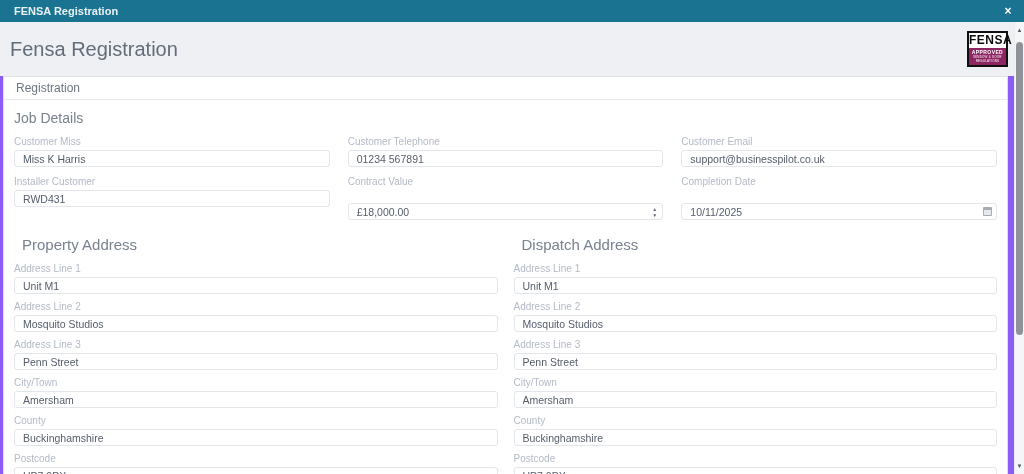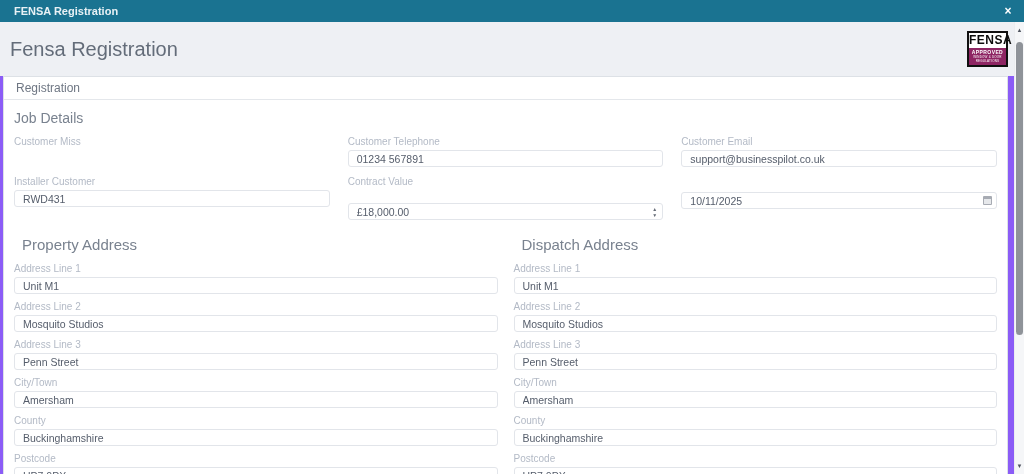--- a/index.html
+++ b/index.html
@@ -136,20 +136,21 @@
 
 <div class="content">
   <div class="card">
     <div class="card-header">Registration</div>
     <div class="card-body">
 
       <div class="section-heading">Job Details</div>
       <div class="grid3">
         <div class="field">
           <label>Customer Miss</label>
+          <input class="txt" type="text" value="Miss K Harris" style="">
         </div>
         <div class="field">
           <label>Customer Telephone</label>
           <input class="txt" type="text" value="01234 567891" style="">
         </div>
         <div class="field">
           <label>Customer Email</label>
           <input class="txt" type="text" value="support@businesspilot.co.uk" style="">
         </div>
 
@@ -161,20 +162,21 @@
           <label>Contract Value</label>
           <div class="input-wrap">
             <input class="txt" type="text" value="£18,000.00" style="">
             <div class="spinner">
               <span class="spin-btn">▲</span>
               <span class="spin-btn">▼</span>
             </div>
           </div>
         </div>
         <div class="field">
+          <label>Completion Date</label>
           <div class="input-wrap">
             <input class="txt" type="text" value="10/11/2025" style="">
             <span class="cal-icon"></span>
           </div>
         </div>
       </div>
 
       <div class="grid2">
 
         <div>

